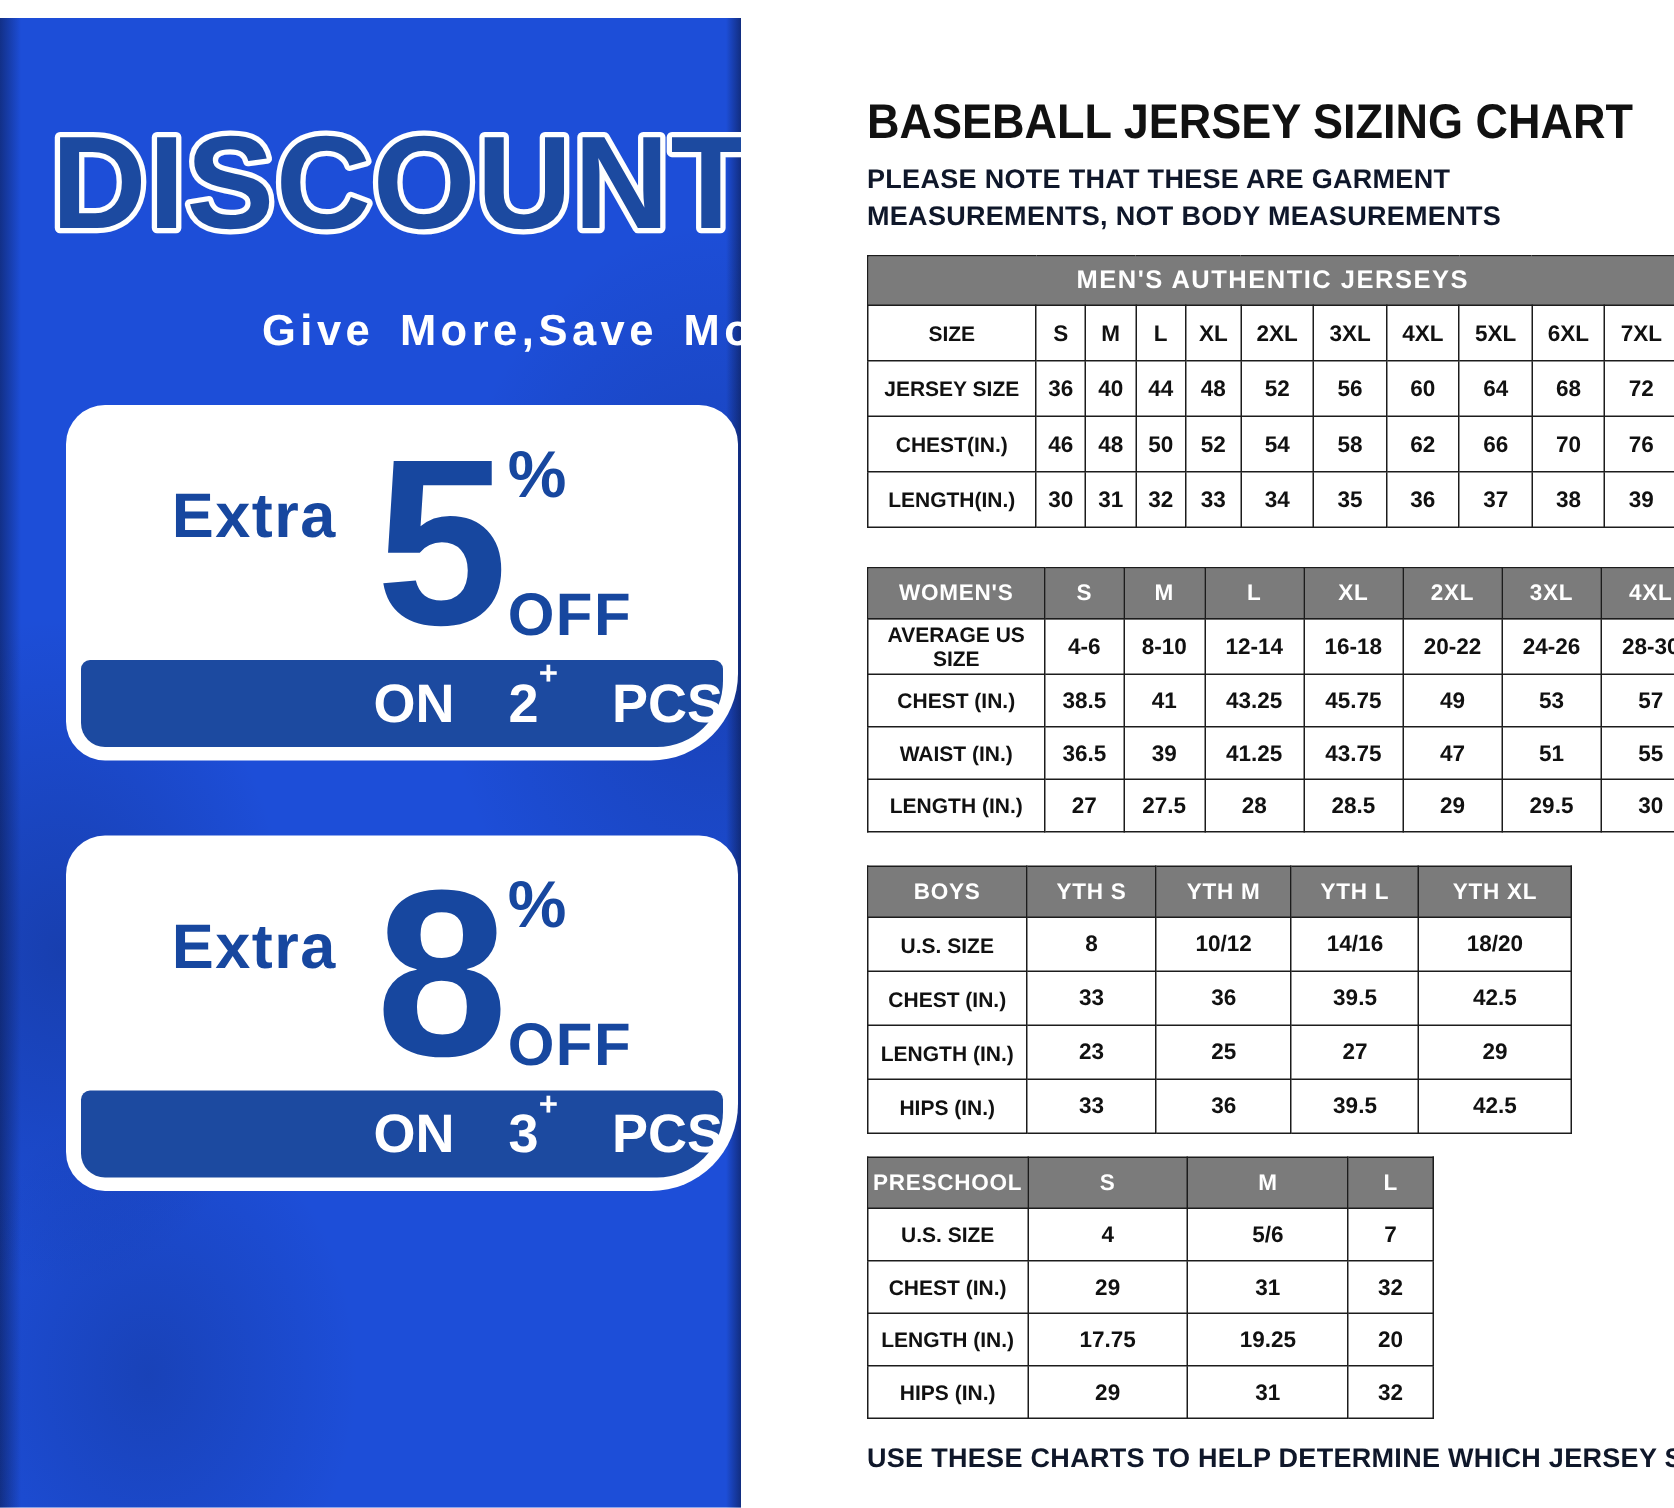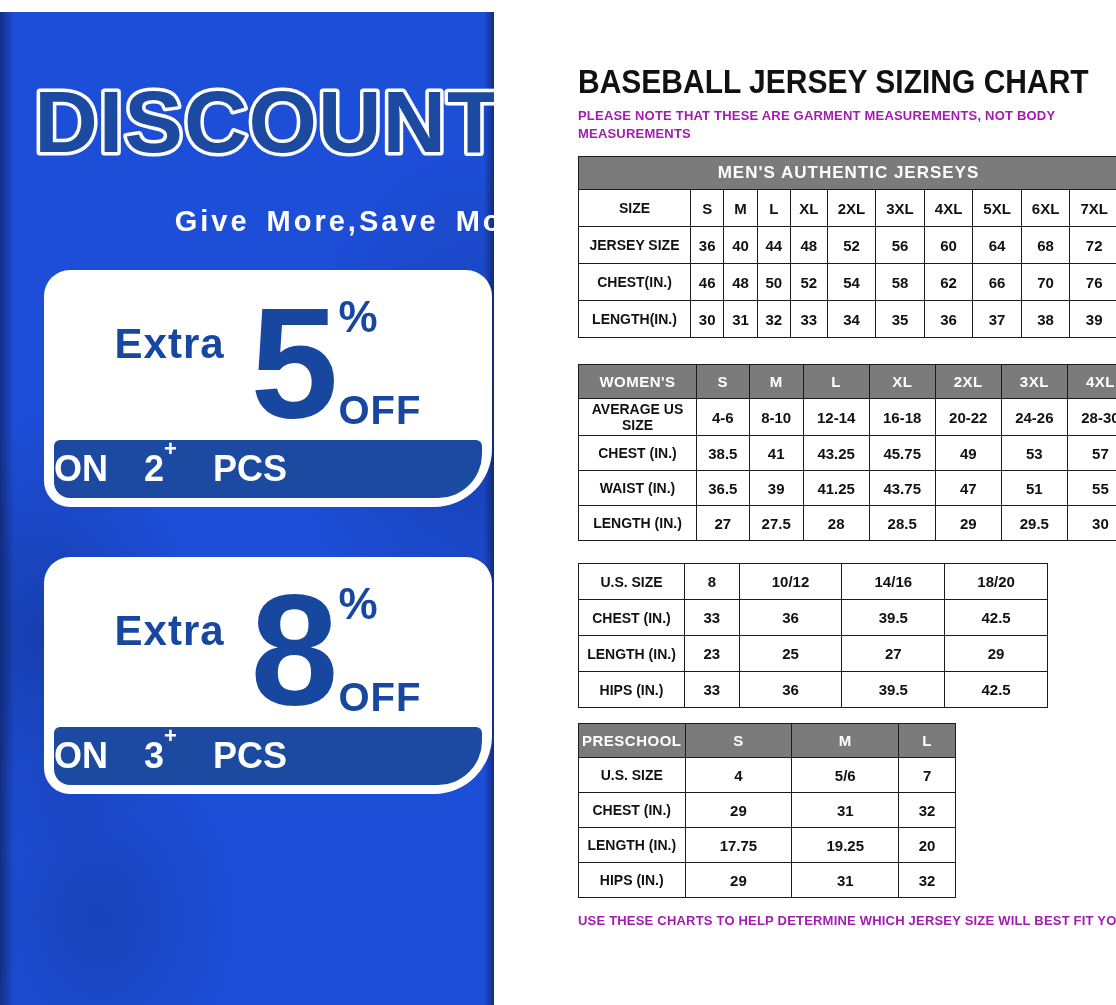--- a/index.html
+++ b/index.html
@@ -35,41 +35,41 @@
   .promo-card.second { top:545px; }
   .promo-top { display:flex; justify-content:center; align-items:flex-start; padding-top:28px; }
   .extra-label { font-size:42px; font-weight:700; color:#17479f; margin-top:22px; margin-right:26px; letter-spacing:1px; }
   .big-num { font-size:158px; font-weight:700; color:#17479f; line-height:128px; letter-spacing:-4px; }
   .pct-off { display:flex; flex-direction:column; justify-content:space-between; height:130px; margin-left:4px; }
   .pct { font-size:44px; font-weight:700; color:#17479f; line-height:38px; }
   .off { font-size:40px; font-weight:700; color:#17479f; line-height:36px; letter-spacing:1px; }
   .promo-band {
     position:absolute; left:10px; right:10px; bottom:9px; height:58px;
     background:#1c4aa0; border-radius:6px 6px 44px 16px;
-    display:flex; align-items:center; justify-content:flex-start; gap:36px;
+    display:flex; align-items:center; justify-content:flex-end; gap:36px;
     color:#fff; font-size:36px; font-weight:700;
   }
   .band-plus { font-size:22px; vertical-align:top; position:relative; top:-12px; font-weight:700; }
   .cta {
     position:absolute; left:94px; top:876px; width:352px; height:72px;
     background:#fff; border-radius:40px; display:flex; align-items:center;
     cursor:pointer;
   }
   .cta-label { flex:1; text-align:center; color:#17479f; font-size:31px; font-weight:700; letter-spacing:1px; padding-left:8px; }
   .cta-arrow-box {
     width:96px; height:72px; background:#1c4aa0; border:4px solid #fff;
     border-radius:10px 40px 40px 10px;
     display:flex; align-items:center; justify-content:center;
     color:#fff; font-size:36px; font-weight:700;
   }
 
   
   .right { position:absolute; left:537px; top:0; width:579px; height:1005px; background:#fff; padding:64px 0 0 41px; }
   .chart-title { color:#111; font-size:30px; font-weight:700; letter-spacing:0px; transform:scaleY(1.08); transform-origin:left top; white-space:nowrap; }
-  .note { color:#a21caf; font-size:13px; font-weight:700; letter-spacing:.2px; line-height:1.4; margin-top:9px; width:520px; }
+  .note { color:#0f172a; font-size:18px; font-weight:700; letter-spacing:.2px; line-height:1.4; margin-top:9px; width:520px; }
   .note.bottom { margin-top:14px; width:545px; white-space:nowrap; }
 
   table { border-collapse:collapse; }
   th, td { border:1px solid #1c1c1c; font-weight:700; color:#111; text-align:center; vertical-align:middle; padding:2px 3px; }
   th.banner { background:#7b7b7b; color:#fff; font-size:17px; letter-spacing:1px; height:33px; }
   th.ghead  { background:#7b7b7b; color:#fff; font-size:15px; letter-spacing:.5px; height:34px; }
   th.rlabel { font-size:14px; }
   td { font-size:15px; }
 
   table.mens { width:541px; margin-top:13px; }
@@ -248,20 +248,27 @@
             <td>28.5</td>
             <td>29</td>
             <td>29.5</td>
             <td>30</td>
           </tr>
         </tbody>
       </table>
     <table class="boys">
         <tbody>
           <tr>
+            <th class="ghead">BOYS</th>
+            <th class="ghead">YTH S</th>
+            <th class="ghead">YTH M</th>
+            <th class="ghead">YTH L</th>
+            <th class="ghead">YTH XL</th>
+          </tr>
+          <tr>
             <th class="rlabel">U.S. SIZE</th>
             <td>8</td>
             <td>10/12</td>
             <td>14/16</td>
             <td>18/20</td>
           </tr>
           <tr>
             <th class="rlabel">CHEST (IN.)</th>
             <td>33</td>
             <td>36</td>

